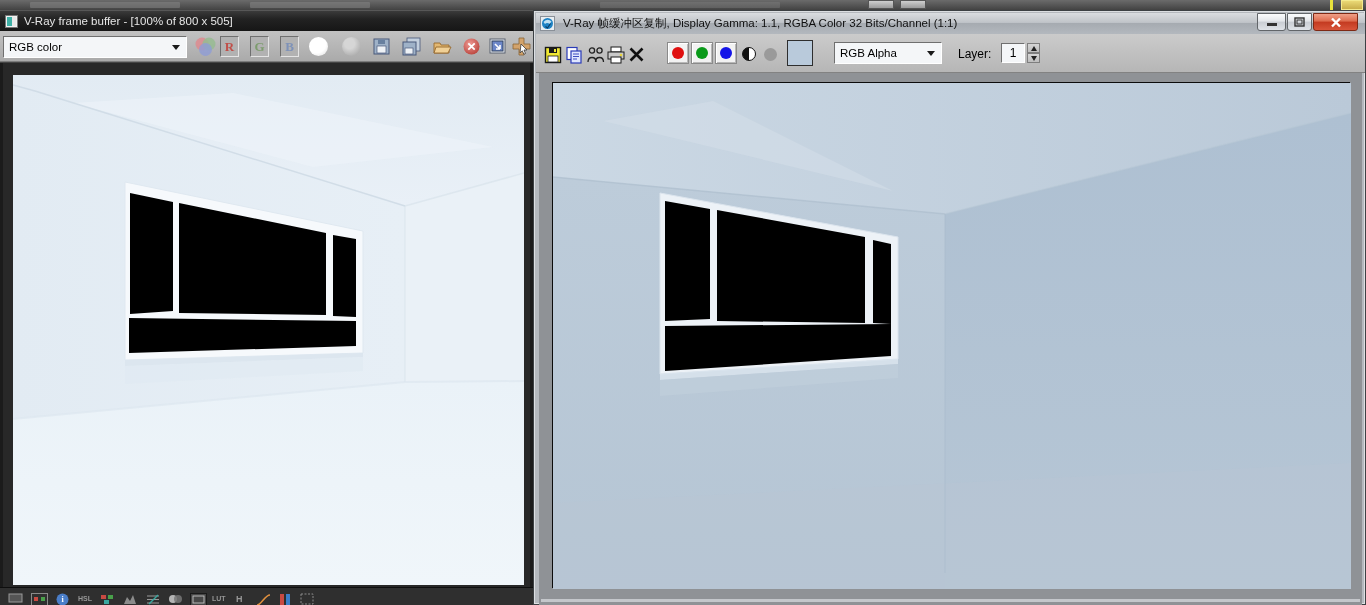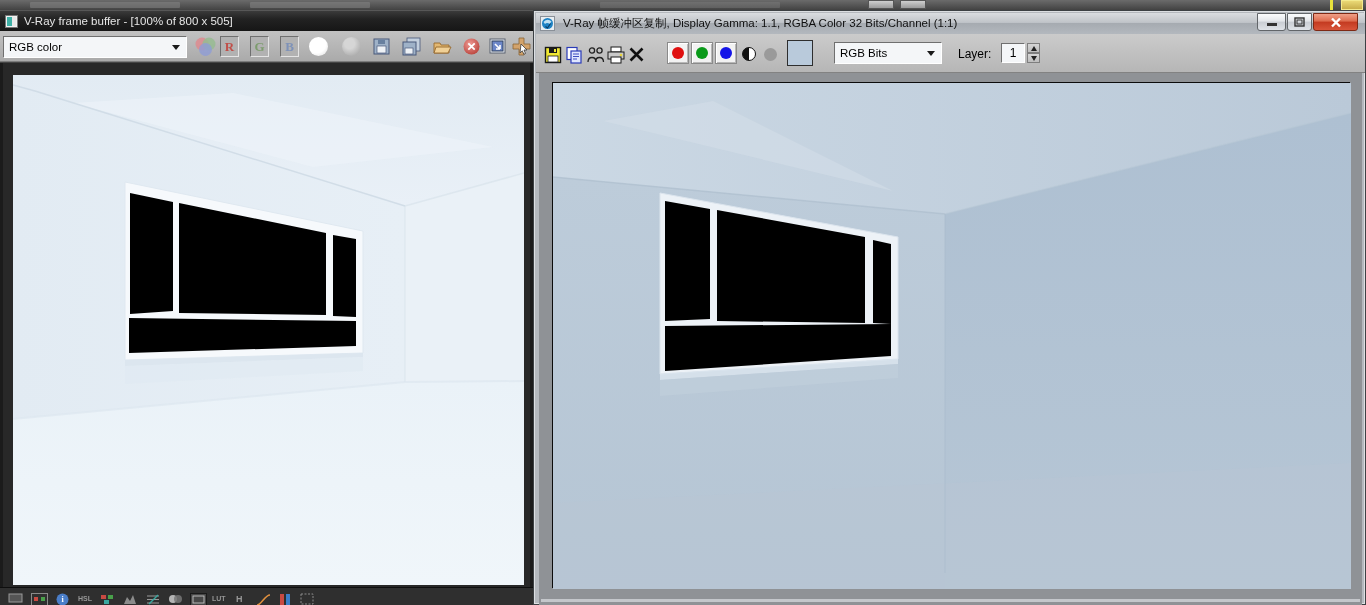--- a/index.html
+++ b/index.html
@@ -362,21 +362,21 @@
   <div class="cbox" style="left:181px;">
     <span class="cdot" style="background:#1515e8;"></span>
   </div>
   <div class="tool-ic circ" style="left:208px; top:36px; width:14px; height:14px; border:1px solid #111;
        background:linear-gradient(90deg,#111 50%, #ffffff 50%);"></div>
   <div class="tool-ic circ" style="left:230px; top:37px; width:13px; height:13px; background:#9a9a9a;"></div>
 
   <div id="rw-swatch" style="left:253px;"></div>
 
   <div class="dropdown" style="left:300px; top:31px; width:108px; height:22px;">
-    <span class="dd-text">RGB Bits</span>
+    <span class="dd-text">RGB Alpha</span>
     <span class="dd-arrow"></span>
   </div>
 
   <span class="abs lbl" style="left:424px; top:36px;">Layer:</span>
   <div id="rw-spin-val" style="left:467px; top:32px;">1</div>
   <div class="spin-btn" style="left:493px; top:32px;">
     <span class="tri-up"></span>
   </div>
   <div class="spin-btn" style="left:493px; top:42px;">
     <span class="tri-dn"></span>

